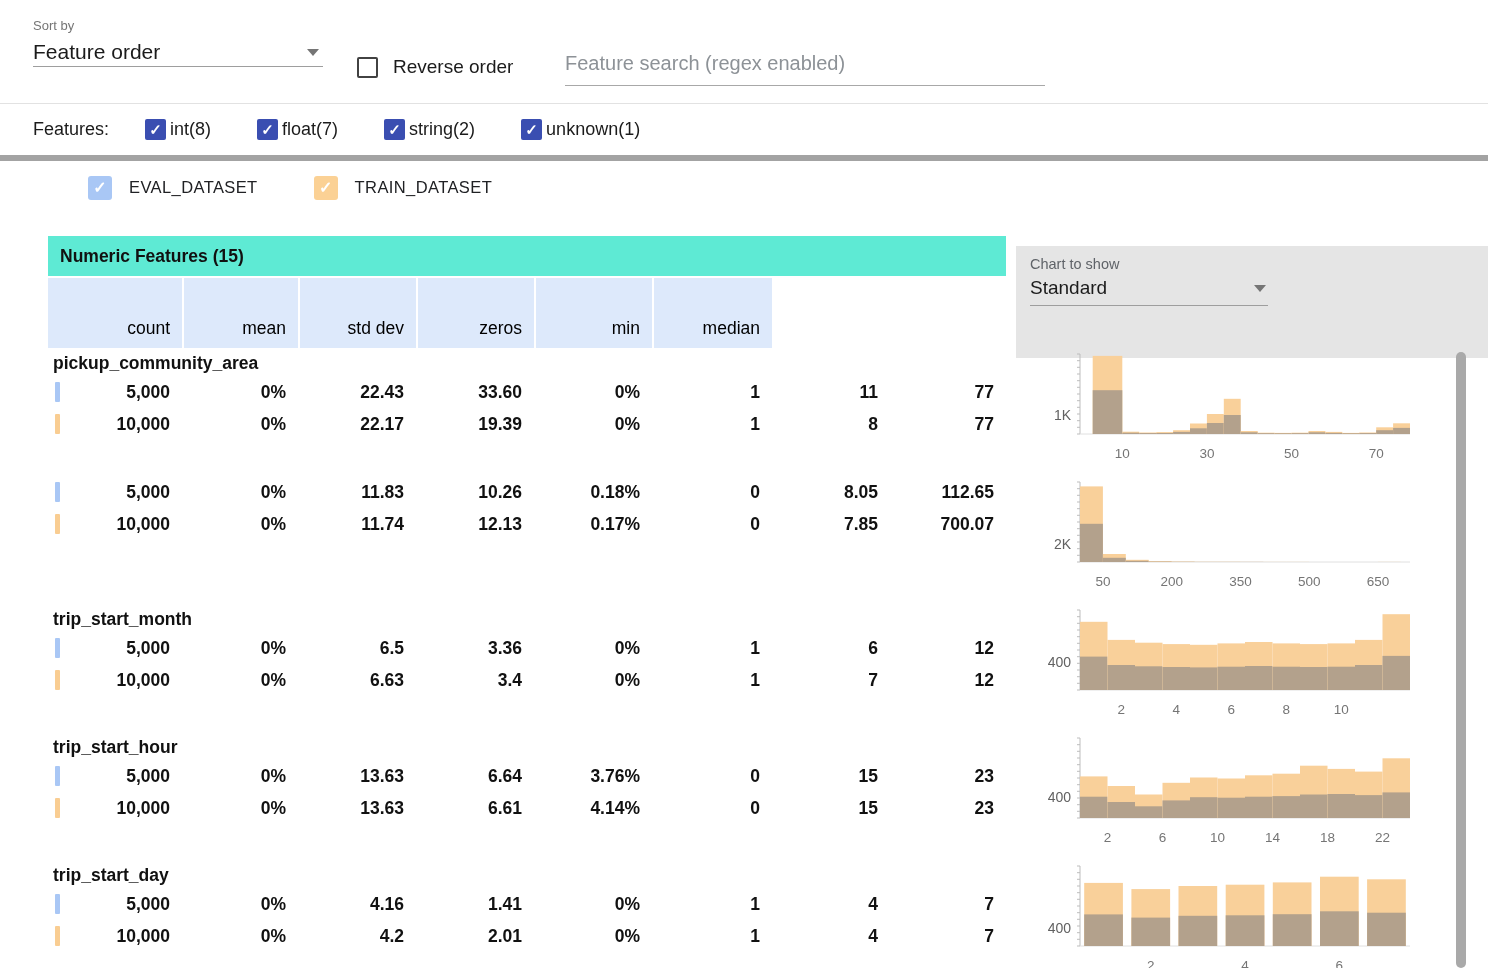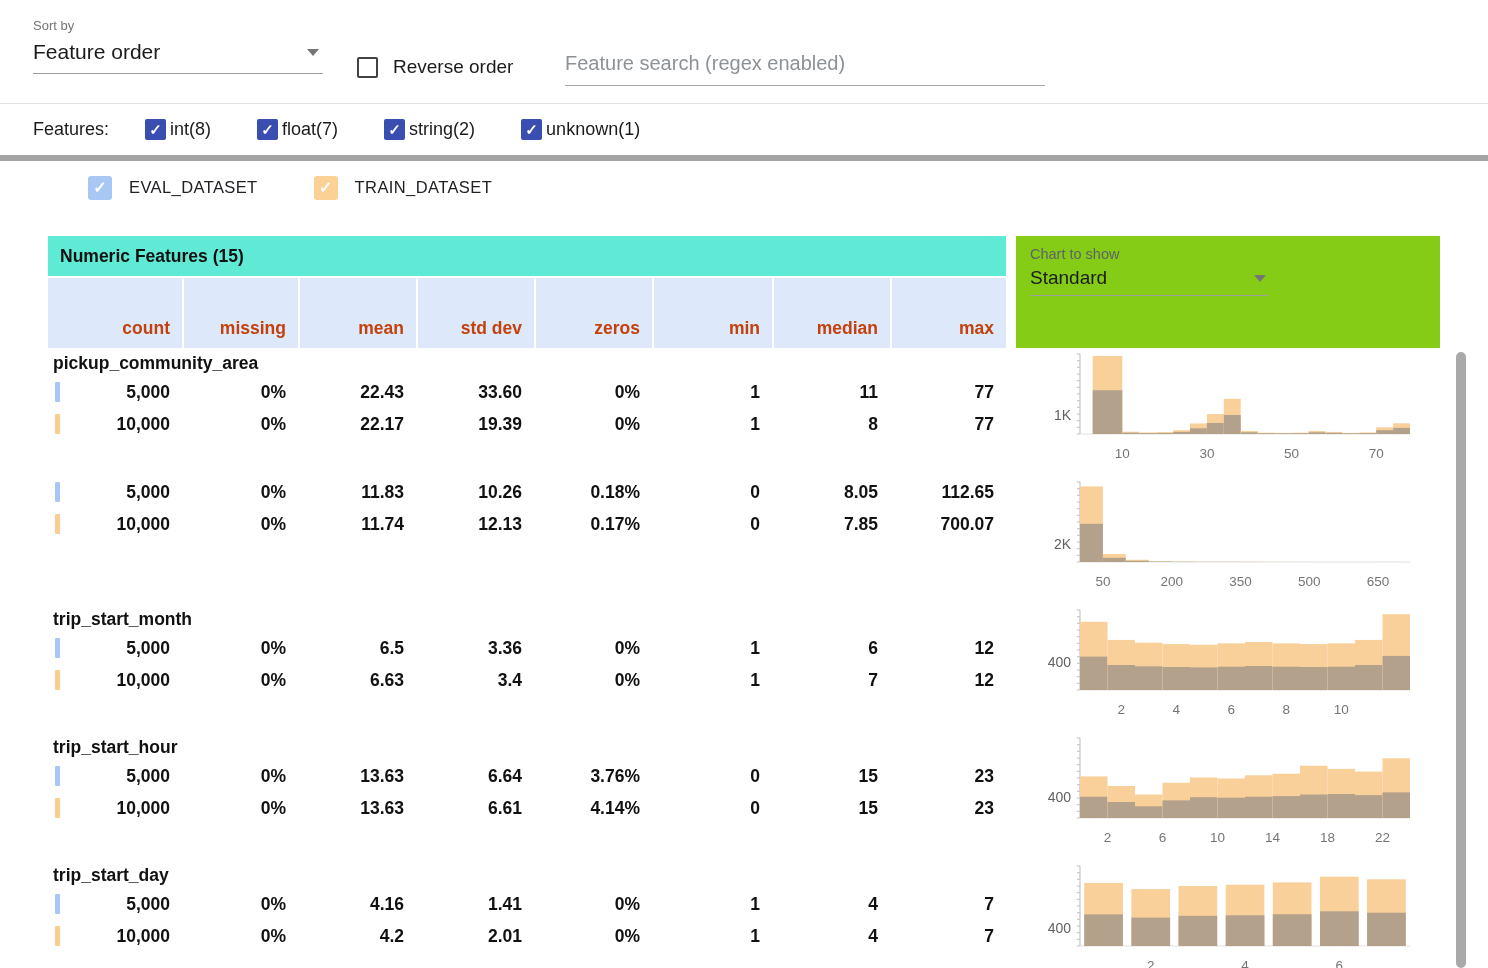--- a/index.html
+++ b/index.html
@@ -7,21 +7,21 @@
   body {
     width:1488px; height:968px; overflow:hidden; background:#fff;
     font-family:"Liberation Sans", sans-serif; color:#202124;
   }
 
   
   .toolbar { position:relative; height:104px; border-bottom:1px solid #e2e2e2; }
   .sort-group { position:absolute; left:33px; top:18px; width:290px; }
   .sort-label { font-size:13px; color:#757575; margin-bottom:2px; }
   .sort-select { display:flex; justify-content:space-between; align-items:center;
-    border-bottom:1px solid #9e9e9e; padding:5px 4px 9px 0; font-size:21px; color:#1b1b1b; cursor:pointer; }
+    border-bottom:1px solid #9e9e9e; padding:5px 4px 2px 0; font-size:21px; color:#1b1b1b; cursor:pointer; }
   .caret { width:0; height:0; border-left:6px solid transparent; border-right:6px solid transparent;
     border-top:7px solid #757575; margin-left:8px; }
   .reverse-group { position:absolute; left:357px; top:56px; display:flex; align-items:center; gap:15px; cursor:pointer; }
   .cb-outline { width:21px; height:21px; border:2px solid #424242; border-radius:2px; background:#fff; }
   .reverse-label { font-size:19px; color:#1b1b1b; }
   .search-wrap { position:absolute; left:565px; top:48px; width:480px; }
   input.search { width:100%; border:none; border-bottom:1px solid #a8a8a8; font-size:20px;
     padding:4px 0 10px; color:#1b1b1b; outline:none; background:transparent;
     font-family:"Liberation Sans", sans-serif; }
   input.search::placeholder { color:#8d9297; }
@@ -43,25 +43,25 @@
   .legend-label { font-size:16.5px; color:#202124; letter-spacing:0.4px; }
 
   
   .main { position:relative; margin-top:22px; }
   .numeric-band { margin-left:48px; width:958px; height:40px; background:#5eead4;
     display:flex; align-items:center; padding-left:12px; }
   .numeric-title { font-size:17.5px; font-weight:bold; color:#111; }
   .col-headers { margin-left:48px; margin-top:2px; width:958px; display:grid;
     grid-template-columns:134px 114px 116px 116px 116px 118px 116px 114px; gap:2px; }
   .col-cell { background:#dde9fb; height:70px; display:flex; align-items:flex-end; justify-content:flex-end;
-    padding:0 12px 9px 0; font-size:17.5px; color:#c2410c;font-weight:bold; }
-
-  
-  .chart-panel { position:absolute; left:1016px; top:0; width:424px; height:112px;
-    background:#84cc16; padding:10px 0 0 14px; }
+    padding:0 12px 9px 0; font-size:17.5px; color:#000000; }
+
+  
+  .chart-panel { position:absolute; left:1016px; top:10px; width:472px; height:112px;
+    background:#e5e5e5; padding:10px 0 0 14px; }
   .cp-title { font-size:14.5px; color:#5f6368; }
   .cp-select { width:238px; display:flex; justify-content:space-between; align-items:center;
     border-bottom:1px solid #9e9e9e; font-size:19px; color:#1b1b1b; padding:5px 2px 6px 0; cursor:pointer; }
   .cp-opts { display:flex; align-items:center; margin-top:9px; }
   .cp-opt { display:flex; align-items:center; gap:5px; margin-right:14px; cursor:pointer; }
   .cb-small { width:14px; height:14px; border:2px solid #5f6368; border-radius:2px; background:transparent; }
   .cp-opt-label { font-size:14.5px; color:#1b1b1b; }
 
   
   .rows { margin-left:48px; }
@@ -141,27 +141,25 @@
   <div class="chart-panel">
     <div class="cp-title">Chart to show</div>
     <div class="cp-select">
       <span>Standard</span>
       <span class="caret"></span>
     </div>
   </div>
 
   <div class="col-headers">
       <div class="col-cell">count</div>
-      <div class="col-cell">missing</div>
       <div class="col-cell">mean</div>
       <div class="col-cell">std dev</div>
       <div class="col-cell">zeros</div>
       <div class="col-cell">min</div>
       <div class="col-cell">median</div>
-      <div class="col-cell">max</div>
     </div>
 
   <div class="rows">
       <div class="feature-block">
         <div class="fname">pickup_community_area</div>
         <div class="drow">
           <span class="swatch" style="background: rgb(169, 199, 245);"></span>
           <div class="dcell">5,000</div>
           <div class="dcell">0%</div>
           <div class="dcell">22.43</div>

